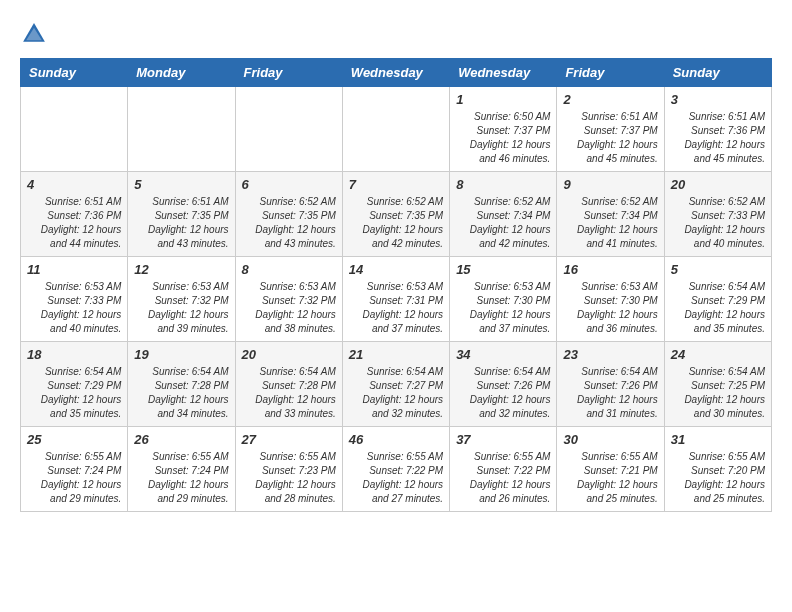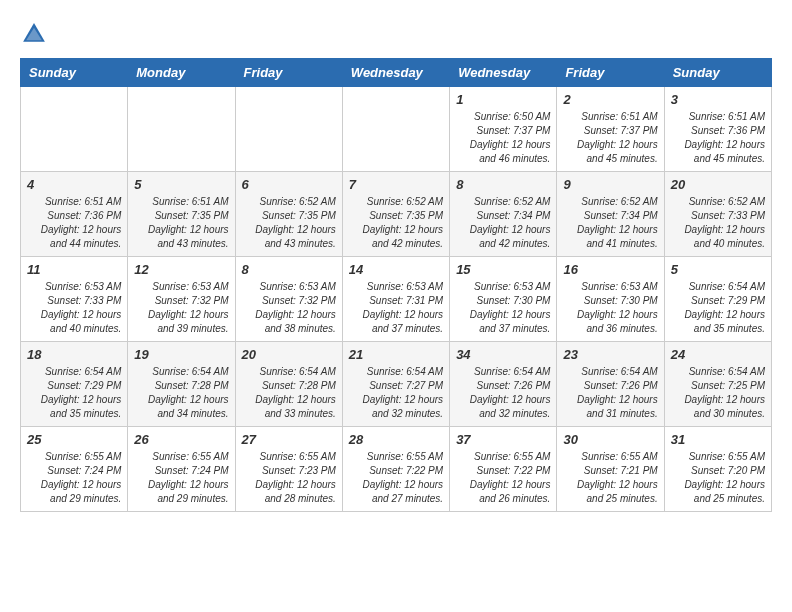--- a/index.html
+++ b/index.html
@@ -327,21 +327,21 @@
 and 29 minutes.</div>
         </td>
         <td>
           <span class="day-number">27</span>
           <div class="day-info" style="white-space: pre-line;">Sunrise: 6:55 AM
 Sunset: 7:23 PM
 Daylight: 12 hours
 and 28 minutes.</div>
         </td>
         <td>
-          <span class="day-number">28</span>
+          <span class="day-number">46</span>
           <div class="day-info" style="white-space: pre-line;">Sunrise: 6:55 AM
 Sunset: 7:22 PM
 Daylight: 12 hours
 and 27 minutes.</div>
         </td>
         <td>
           <span class="day-number">37</span>
           <div class="day-info" style="white-space: pre-line;">Sunrise: 6:55 AM
 Sunset: 7:22 PM
 Daylight: 12 hours

